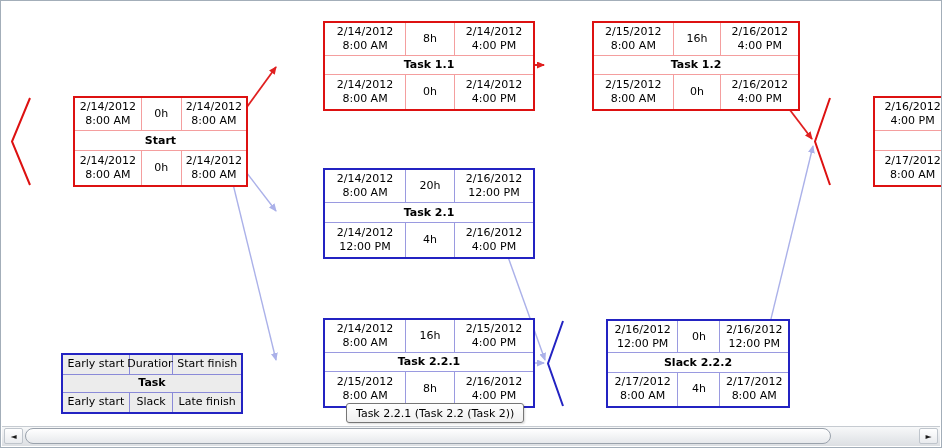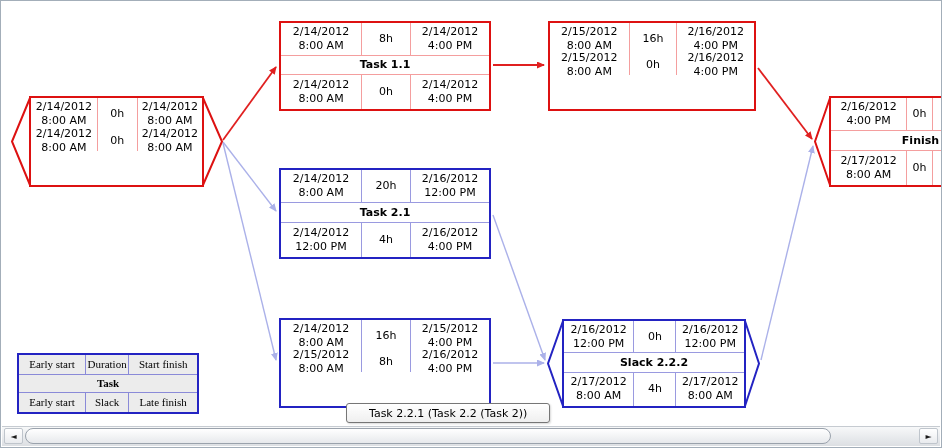--- a/index.html
+++ b/index.html
@@ -7,32 +7,33 @@
     position:relative;width:942px;height:448px;box-sizing:border-box;
     border:1px solid #a3aeb9;background:#ffffff;overflow:hidden;
     font-family:"DejaVu Sans","Liberation Sans",sans-serif;
   }
   #edge-layer{position:absolute;left:0;top:0;width:942px;height:448px;pointer-events:none;}
   .node{
     position:absolute;display:grid;background:#fff;box-sizing:border-box;
     grid-template-columns:38.5% 24% 37.5%;
     grid-template-rows:37% 24% 39%;
     border:2px solid var(--outer);
+    margin-left:44px;
   }
   .cell{
     display:flex;align-items:center;justify-content:center;text-align:center;
     font-size:11px;line-height:14px;color:#000;white-space:pre-line;box-sizing:border-box;
   }
   .cell.mid-col{border-left:1px solid var(--inner);border-right:1px solid var(--inner);}
   .cell.label-row{grid-column:1 / 4;font-weight:bold;border-top:1px solid var(--inner);border-bottom:1px solid var(--inner);text-align:center;}
   .legend .cell{background:#ececec;font-size:11px;}
-  .legend{grid-template-rows:33% 33% 34%;grid-template-columns:37% 25% 38%;font-family:Liberation Serif, serif;}
+  .legend{grid-template-rows:33% 33% 34%;grid-template-columns:37% 25% 38%;}
   #tooltip{
     position:absolute;left:345px;top:402px;height:20px;box-sizing:border-box;
-    display:flex;align-items:center;padding:0 22px;
+    display:flex;align-items:center;padding:0 9px;
     font-size:11px;color:#000;
     background:linear-gradient(#ffffff,#efefef);
     border:1px solid #767676;border-radius:3px;
     box-shadow:1px 1px 2px rgba(0,0,0,0.15);
   }
   
   #hscroll{
     position:absolute;left:1px;right:1px;bottom:1px;height:19px;
     background:linear-gradient(#f7f8f9,#dcdfe3);
     border-top:1px solid #c6cbd1;
@@ -81,20 +82,21 @@
       <path d="M829,97 L814,140.5 L829,184" fill="none" stroke="#dd1111" stroke-width="2"></path>
     </svg>
 
   <div id="nodes">
       <div class="node" style="left: 28px; top: 95px; width: 175px; height: 91px; --outer: #dd1111; --inner: #f49e9e;">
         <div class="cell">2/14/2012
 8:00 AM</div>
         <div class="cell mid-col">0h</div>
         <div class="cell">2/14/2012
 8:00 AM</div>
+        <div class="cell label-row">Start</div>
         <div class="cell">2/14/2012
 8:00 AM</div>
         <div class="cell mid-col">0h</div>
         <div class="cell">2/14/2012
 8:00 AM</div>
       </div>
       <div class="node" style="left: 278px; top: 20px; width: 212px; height: 90px; --outer: #dd1111; --inner: #f49e9e;">
         <div class="cell">2/14/2012
 8:00 AM</div>
         <div class="cell mid-col">8h</div>
@@ -106,20 +108,21 @@
         <div class="cell mid-col">0h</div>
         <div class="cell">2/14/2012
 4:00 PM</div>
       </div>
       <div class="node" style="left: 547px; top: 20px; width: 208px; height: 90px; --outer: #dd1111; --inner: #f49e9e;">
         <div class="cell">2/15/2012
 8:00 AM</div>
         <div class="cell mid-col">16h</div>
         <div class="cell">2/16/2012
 4:00 PM</div>
+        <div class="cell label-row">Task 1.2</div>
         <div class="cell">2/15/2012
 8:00 AM</div>
         <div class="cell mid-col">0h</div>
         <div class="cell">2/16/2012
 4:00 PM</div>
       </div>
       <div class="node" style="left: 278px; top: 167px; width: 212px; height: 91px; --outer: #2323c2; --inner: #9a9ae0;">
         <div class="cell">2/14/2012
 8:00 AM</div>
         <div class="cell mid-col">20h</div>
@@ -131,20 +134,21 @@
         <div class="cell mid-col">4h</div>
         <div class="cell">2/16/2012
 4:00 PM</div>
       </div>
       <div class="node" style="left: 278px; top: 317px; width: 212px; height: 90px; --outer: #2323c2; --inner: #9a9ae0;">
         <div class="cell">2/14/2012
 8:00 AM</div>
         <div class="cell mid-col">16h</div>
         <div class="cell">2/15/2012
 4:00 PM</div>
+        <div class="cell label-row">Task 2.2.1</div>
         <div class="cell">2/15/2012
 8:00 AM</div>
         <div class="cell mid-col">8h</div>
         <div class="cell">2/16/2012
 4:00 PM</div>
       </div>
       <div class="node" style="left: 561px; top: 318px; width: 184px; height: 89px; --outer: #2323c2; --inner: #9a9ae0;">
         <div class="cell">2/16/2012
 12:00 PM</div>
         <div class="cell mid-col">0h</div>

